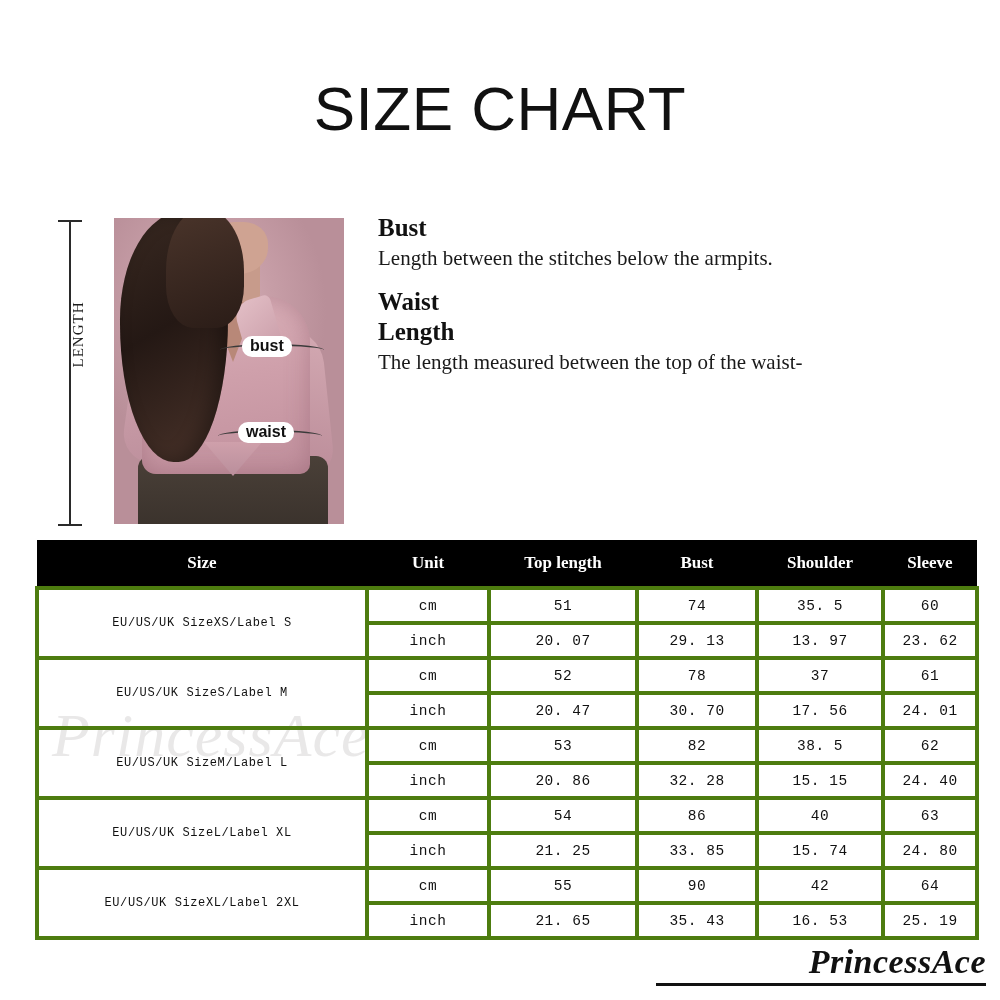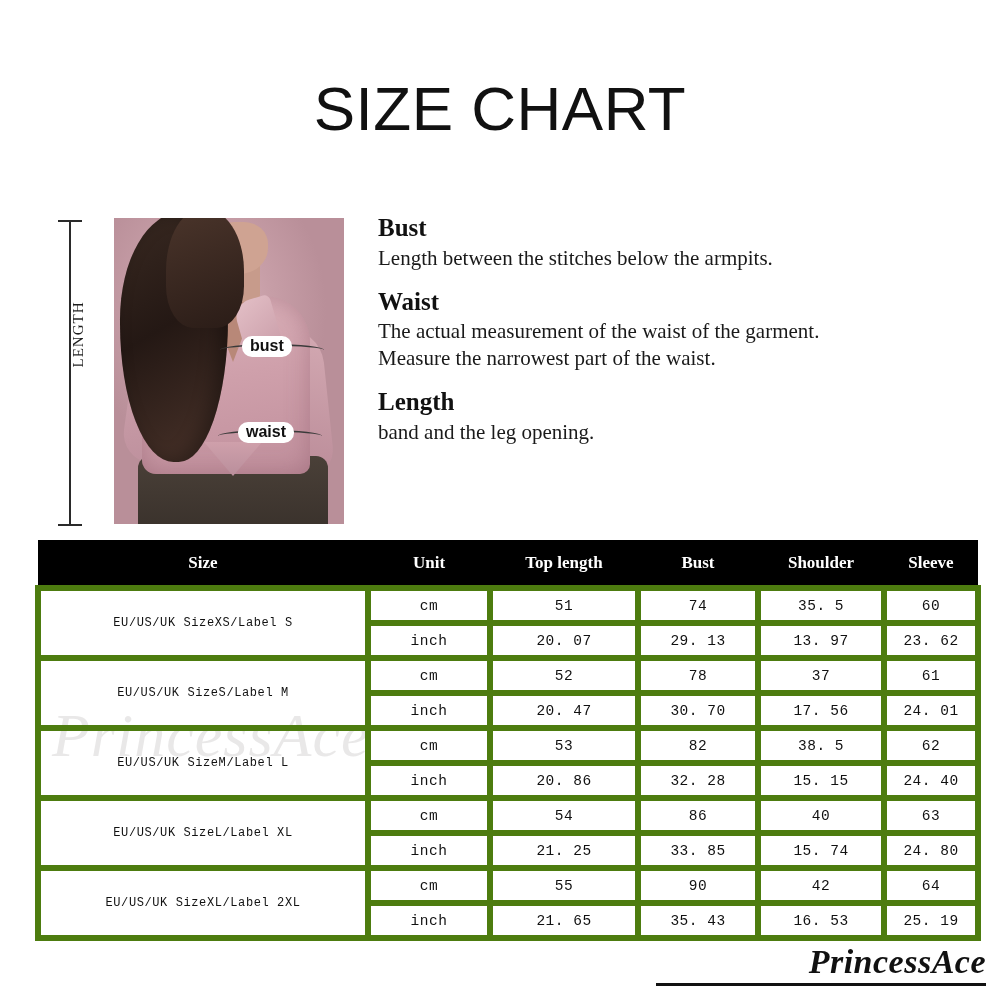--- a/index.html
+++ b/index.html
@@ -209,21 +209,21 @@
   table.size th {
     background: #000000;
     color: #ffffff;
     font-weight: 700;
     height: 48px;
     font-family: "Liberation Serif", serif;
     font-size: 17px;
     border: 0;
   }
   table.size td {
-    border: 6px solid #4d7c0f;
+    border: 4px solid #4d7c0f;
     text-align: center;
     height: 35px;
     font-size: 14.5px;
     letter-spacing: .5px;
   }
   table.size td.sizecell {
     font-size: 12px;
     letter-spacing: .6px;
     margin-left: 36px;
   }
@@ -312,30 +312,26 @@
 
     <div class="def-block">
       <div class="def-h">Bust</div>
       <div class="def-p">
         <div>Length between the stitches below the armpits.</div>
       </div>
     </div>
 
     <div class="def-block">
       <div class="def-h">Waist</div>
-      <div class="def-p">
-        <div>The actual measurement of the waist of the garment.</div>
-        <div>Measure the narrowest part of the waist.</div>
-      </div>
     </div>
 
     <div class="def-block">
       <div class="def-h">Length</div>
       <div class="def-p">
-        <div>band and the leg opening.</div>
+        <div>The length measured between the top of the waist-</div>
       </div>
     </div>
   </div>
 
   <div class="wm-center">PrincessAce</div>
 
   <div class="tbl-wrap">
     <table class="size">
       <colgroup>
         <col class="c1">

